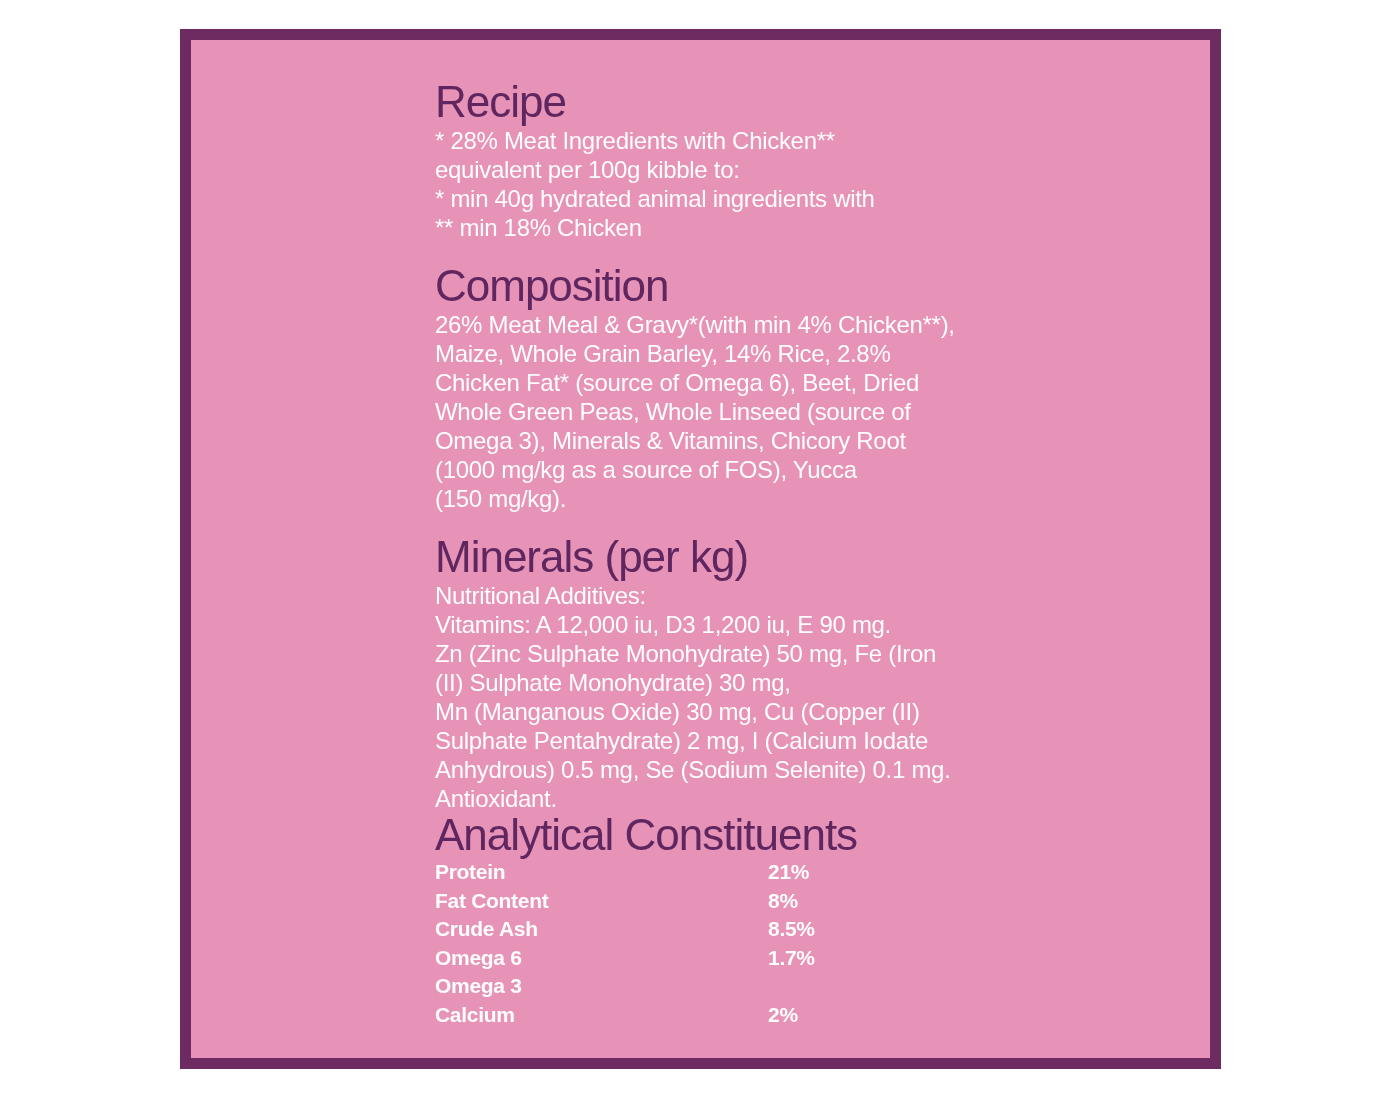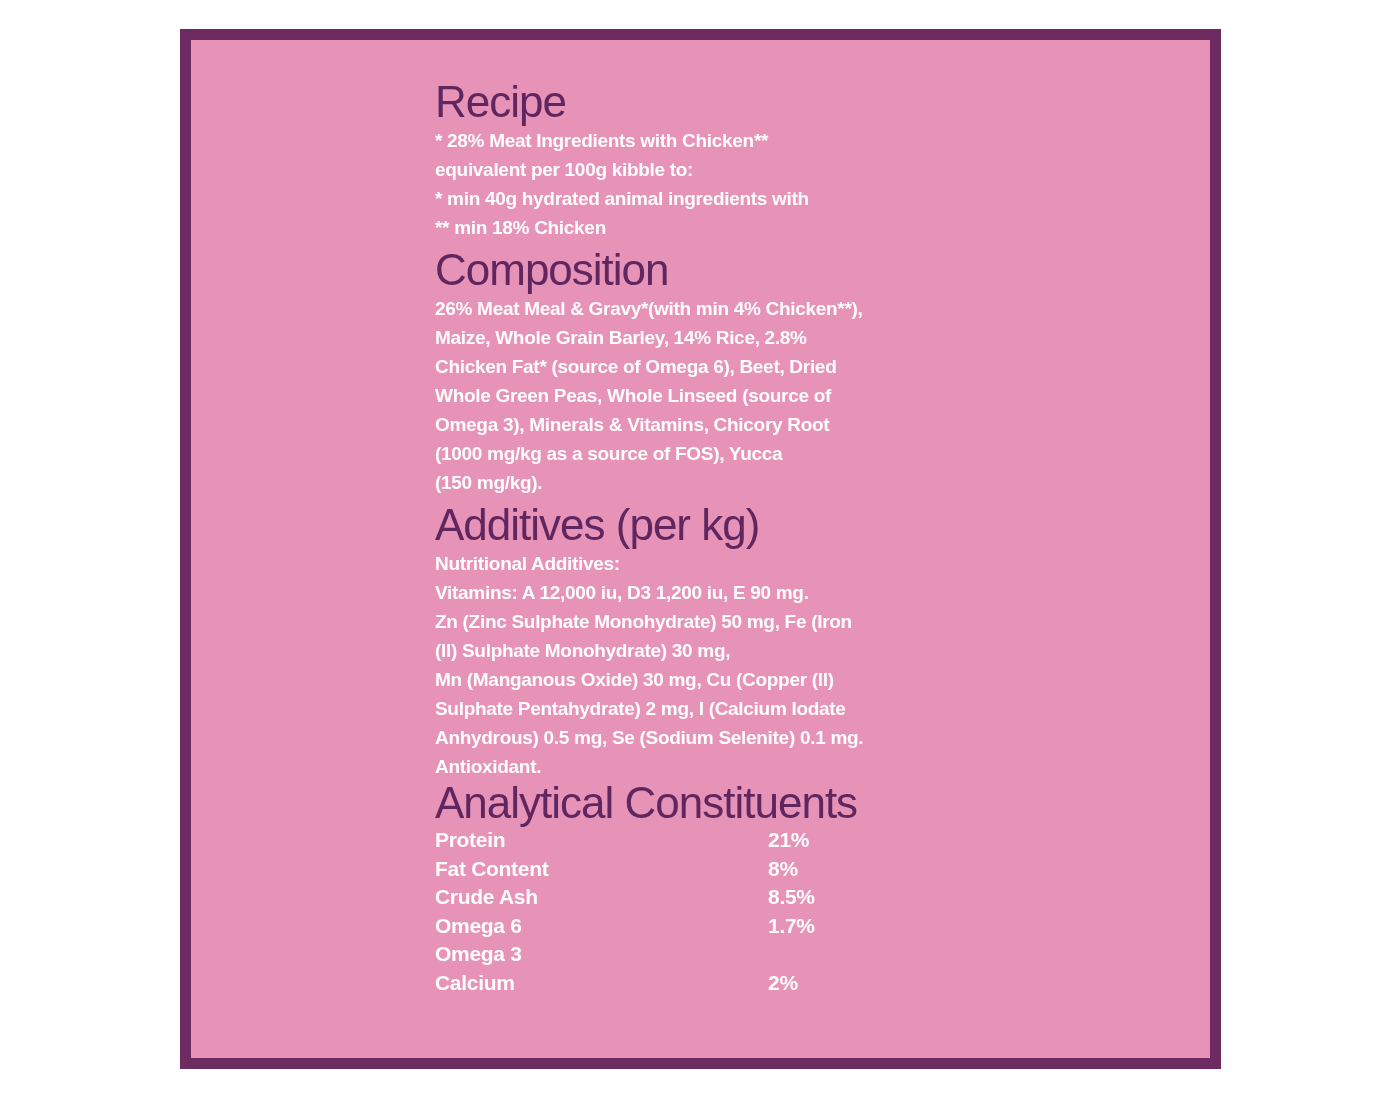--- a/index.html
+++ b/index.html
@@ -36,29 +36,29 @@
     font-size: 44px;
     line-height: 40px;
     font-weight: 400;
     letter-spacing: -1px;
     color: var(--heading-color, #5f2660);
     white-space: nowrap;
   }
   .body-lines {
     margin-top: 4px;
     color: var(--body-text-color, #fdfdfd);
-    font-size: 19px;
-    font-weight: 700;
+    font-size: 24px;
+    font-weight: 400;
     letter-spacing: -0.3px;
   }
   .body-line {
     line-height: 29px;
     white-space: nowrap;
   }
-  .section { margin-top: 8px; }
+  .section { margin-top: 24px; }
   .section.first { margin-top: 0; }
   .section.analytical { margin-top: 2px; }
   .analytical-table {
     margin-top: 3px;
     color: var(--body-text-color, #fdfdfd);
     font-size: 21px;
     font-weight: 700;
     letter-spacing: -0.3px;
   }
   .analytical-row {
@@ -92,21 +92,21 @@
         <div class="body-line">Maize, Whole Grain Barley, 14% Rice, 2.8%</div>
         <div class="body-line">Chicken Fat* (source of Omega 6), Beet, Dried</div>
         <div class="body-line">Whole Green Peas, Whole Linseed (source of</div>
         <div class="body-line">Omega 3), Minerals &amp; Vitamins, Chicory Root</div>
         <div class="body-line">(1000 mg/kg as a source of FOS), Yucca</div>
         <div class="body-line">(150 mg/kg).</div>
       </div>
     </div>
 
     <div class="section">
-      <div class="section-heading">Additives (per kg)</div>
+      <div class="section-heading">Minerals (per kg)</div>
       <div class="body-lines">
         <div class="body-line">Nutritional Additives:</div>
         <div class="body-line">Vitamins: A 12,000 iu, D3 1,200 iu, E 90 mg.</div>
         <div class="body-line">Zn (Zinc Sulphate Monohydrate) 50 mg, Fe (Iron</div>
         <div class="body-line">(II) Sulphate Monohydrate) 30 mg,</div>
         <div class="body-line">Mn (Manganous Oxide) 30 mg, Cu (Copper (II)</div>
         <div class="body-line">Sulphate Pentahydrate) 2 mg, I (Calcium Iodate</div>
         <div class="body-line">Anhydrous) 0.5 mg, Se (Sodium Selenite) 0.1 mg.</div>
         <div class="body-line">Antioxidant.</div>
       </div>

